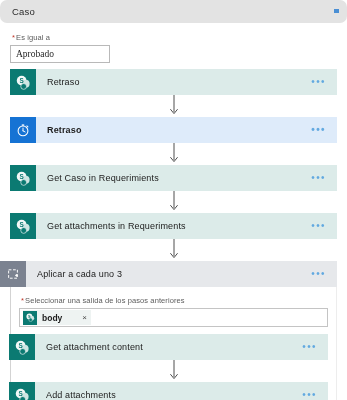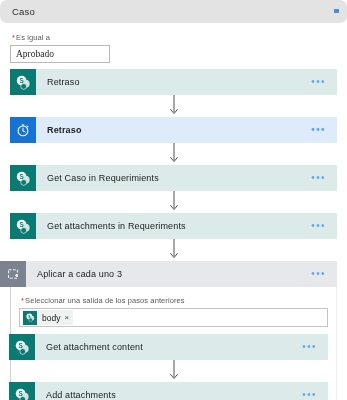--- a/index.html
+++ b/index.html
@@ -173,21 +173,22 @@
     height: 14px;
     background: #0b7a72;
     display: flex;
     align-items: center;
     justify-content: center;
     margin-right: 5px;
   }
   .token-chip-label {
     font-size: 8.5px;
     color: #202020;
-    margin-right: 4px;
+    margin-right: 20px;
+    font-weight: bold;
   }
   .token-chip-x {
     font-size: 8px;
     color: #4a4a4a;
     cursor: pointer;
     line-height: 1;
   }
 </style>
 </head>
 <body>

